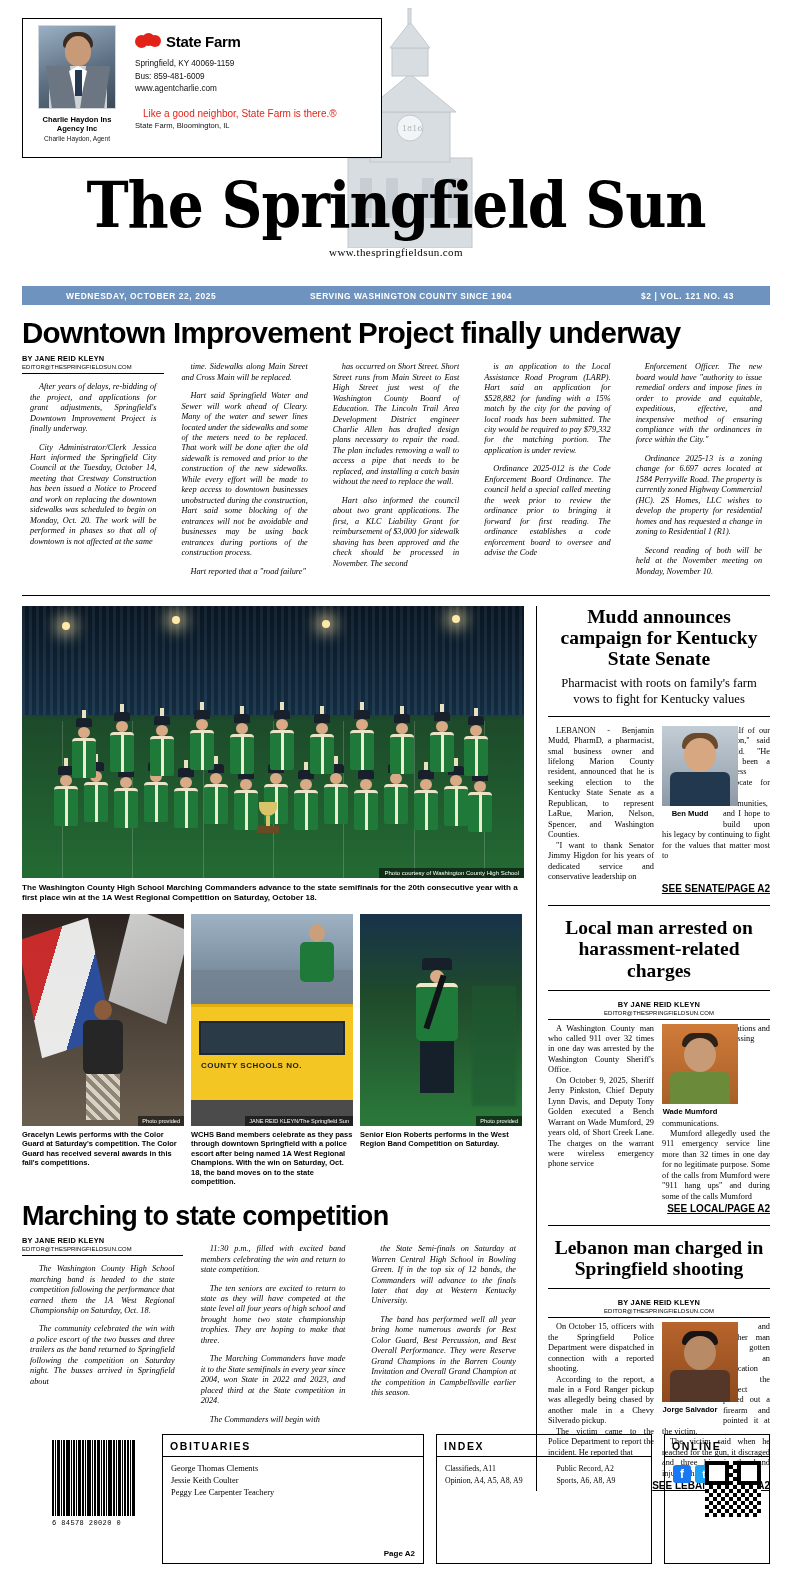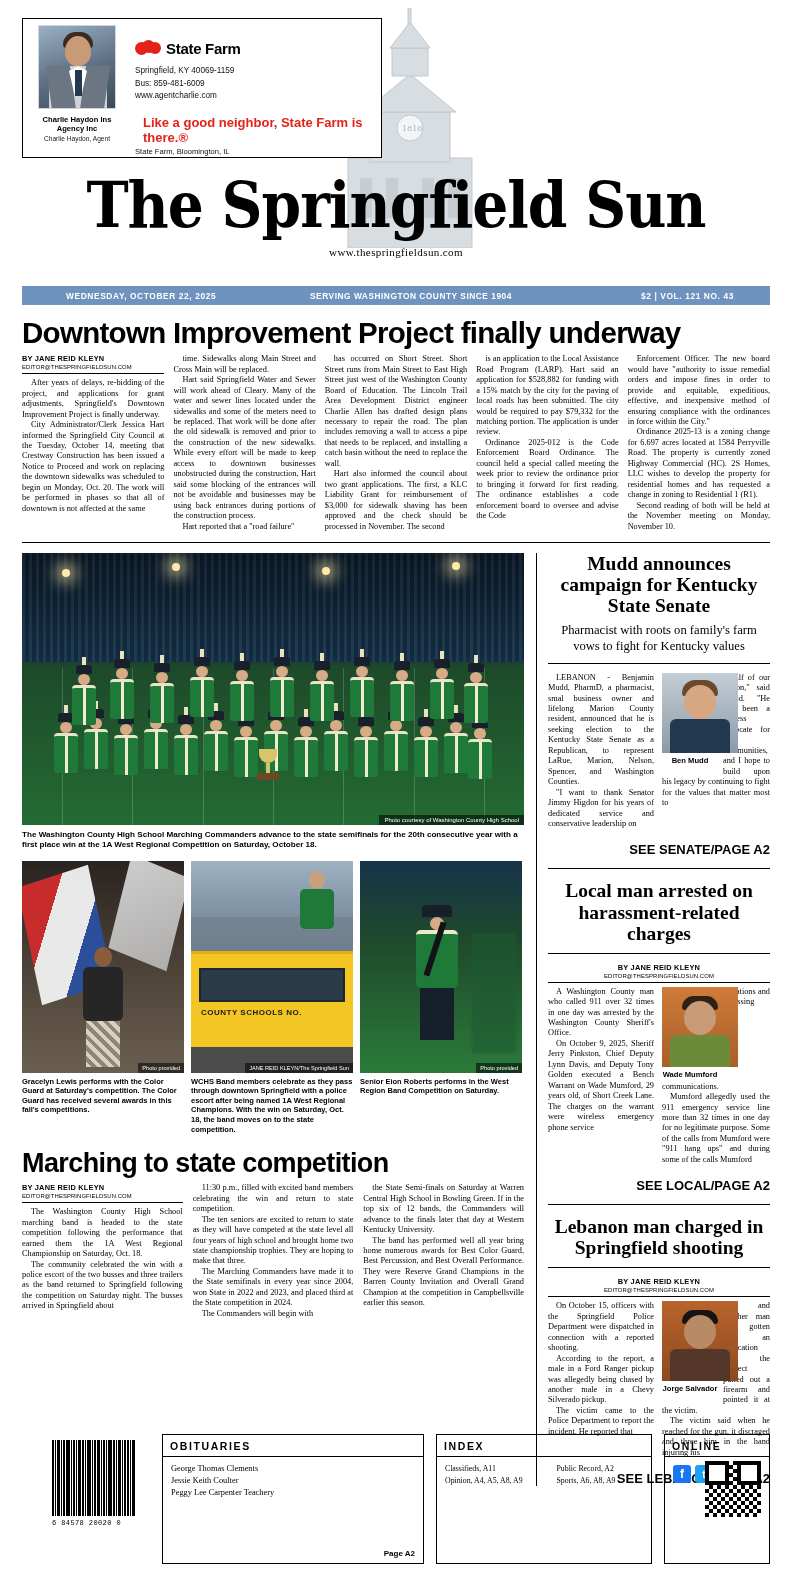--- a/index.html
+++ b/index.html
@@ -32,29 +32,29 @@
   .ad-photo .head { position:absolute; left:26px; top:10px; width:26px; height:30px; background:#c89a78; border-radius:50% 50% 45% 45%; }
   .ad-photo .hair { position:absolute; left:24px; top:6px; width:30px; height:16px; background:#3a2a22; border-radius:14px 14px 4px 4px; }
   .ad-photo .body { position:absolute; left:10px; top:40px; width:58px; height:44px; background:#cfd3d6; border-radius:6px 6px 0 0; }
   .ad-photo .suit-l { position:absolute; left:10px; top:40px; width:24px; height:44px; background:#6b7682; transform: skewX(8deg); }
   .ad-photo .suit-r { position:absolute; left:44px; top:40px; width:24px; height:44px; background:#6b7682; transform: skewX(-8deg); }
   .ad-photo .shirt { position:absolute; left:30px; top:40px; width:18px; height:28px; background:#fff; clip-path: polygon(50% 0,100% 18%,70% 100%,30% 100%,0 18%); }
   .ad-photo .tie { position:absolute; left:36px; top:44px; width:7px; height:26px; background:#25384f; }
   .ad-agency { font-family:"Liberation Sans", sans-serif; font-size:7.6px; font-weight:bold; text-align:center; margin-top:6px; line-height:1.2; }
   .ad-agent { font-family:"Liberation Sans", sans-serif; font-size:6.6px; text-align:center; color:#222; margin-top:2px; }
   .ad-right { flex:1; padding-left:10px; position:relative; }
-  .sf-logo { display:flex; align-items:center; gap:5px; margin-top:15px; }
+  .sf-logo { display:flex; align-items:center; gap:5px; margin-top:8px; }
   .sf-mark { width:26px; height:17px; position:relative; }
   .sf-mark i { position:absolute; background:#e2231a; border-radius:50% 50% 50% 50%; }
   .sf-mark i:nth-child(1){ left:0; top:2px; width:13px; height:13px; border-radius:50%; }
   .sf-mark i:nth-child(2){ left:7px; top:0; width:13px; height:13px; border-radius:50%; background:#e2231a; }
   .sf-mark i:nth-child(3){ left:14px; top:2px; width:12px; height:12px; border-radius:50%; }
   .sf-name { font-family:"Liberation Sans", sans-serif; font-weight:bold; font-size:15px; letter-spacing:-0.3px; }
   .ad-lines { font-family:"Liberation Sans", sans-serif; font-size:8.2px; line-height:1.55; margin-top:8px; color:#111; }
-  .ad-tag { font-family:"Liberation Sans", sans-serif; font-size:13px; font-weight:bold; color:#e2231a; margin-top:12px;padding-left:8px; }
+  .ad-tag { font-family:"Liberation Sans", sans-serif; font-size:10px; font-weight:normal; color:#e2231a; margin-top:12px;padding-left:8px; }
   .ad-sub { font-family:"Liberation Sans", sans-serif; font-size:7.6px; color:#111; margin-top:2px; }
 
   .nameplate {
     position:absolute; left:46px; top:176px; width:700px; text-align:center;
   }
   .nameplate .title {
     font-family:"DejaVu Serif", serif; font-weight:bold;
     font-size:63px; line-height:0.95; letter-spacing:-1px;
     
     font-stretch: condensed;
@@ -78,21 +78,21 @@
     font-family:"Liberation Sans", sans-serif; font-weight:bold;
     font-size:29.5px; line-height:1.02; letter-spacing:-0.7px; margin:0 0 6px 0;
   }
   .byline { font-family:"Liberation Sans", sans-serif; font-weight:bold; font-size:7.4px; letter-spacing:0.2px; }
   .byline2 { font-family:"Liberation Sans", sans-serif; font-size:5.9px; letter-spacing:0.1px; margin-top:1px; }
   .rule-thin { border-top:1px solid #000; margin:3px 0 4px; }
 
   .cols5 { display:flex; gap:9px; }
   .col { flex:1; }
   .body-txt { font-size:8.3px; line-height:1.265; text-align:justify; }
-  .body-txt p { margin:0; text-indent:9px; }
+  .body-txt p { margin:8px; text-indent:9px;font-style:italic; }
 
   .hr-black { border-top:1.5px solid #000; margin:10px 0 0; }
 
   .lower { display:flex; gap:12px; margin-top:10px; }
   .left-pane { width: 502px; }
   .right-pane { width: 234px; border-left:1px solid #000; padding-left:11px; }
 
   
   .band-photo {
     width:100%; height:272px; position:relative; overflow:hidden;
@@ -161,21 +161,21 @@
   .cols3 { display:flex; gap:10px; }
 
   
   .rp-headline { font-family:"Liberation Serif", serif; font-weight:bold; font-size:19.5px; line-height:1.08; text-align:center; }
   .rp-sub { font-family:"Liberation Serif", serif; font-size:12.6px; line-height:1.2; text-align:center; margin-top:7px; }
   .rp-hr { border-top:1px solid #000; margin:9px 0; }
   .rp-hr-thick { border-top:1.5px solid #000; margin:11px 0; }
   .rp-body { font-size:8.3px; line-height:1.26; text-align:justify; }
   .rp-body p { margin:0; text-indent:8px; }
   .rp-cols { display:flex; gap:8px; }
-  .rp-see { font-family:"Liberation Sans", sans-serif; font-size:13px; text-align:right; margin-top:13px; }
+  .rp-see { font-family:"Liberation Sans", sans-serif; font-size:10px; text-align:right; margin-top:1px;text-decoration:underline; }
   .rp-see b { font-weight:bold; }
   .mug { width:56px; }
   .mug .img { width:76px; height:80px; position:relative; overflow:hidden; }
   .mug .nm { font-family:"Liberation Sans",sans-serif; font-weight:bold; font-size:7.6px; text-align:center; margin-top:3px; }
   .m1 { background: linear-gradient(#c3cdd6,#8d9aa6); }
   .m1 .h { position:absolute; left:22px; top:12px; width:32px; height:34px; background:#d7a782; border-radius:50%; }
   .m1 .hr2 { position:absolute; left:20px; top:7px; width:36px; height:16px; background:#6b4a2c; border-radius:14px 14px 3px 3px; }
   .m1 .b { position:absolute; left:8px; top:46px; width:60px; height:34px; background:#22384f; border-radius:6px 6px 0 0; }
   .m2 { background: linear-gradient(#cf7b3a,#a85f27); }
   .m2 .h { position:absolute; left:22px; top:14px; width:32px; height:34px; background:#c99a76; border-radius:50%; }

